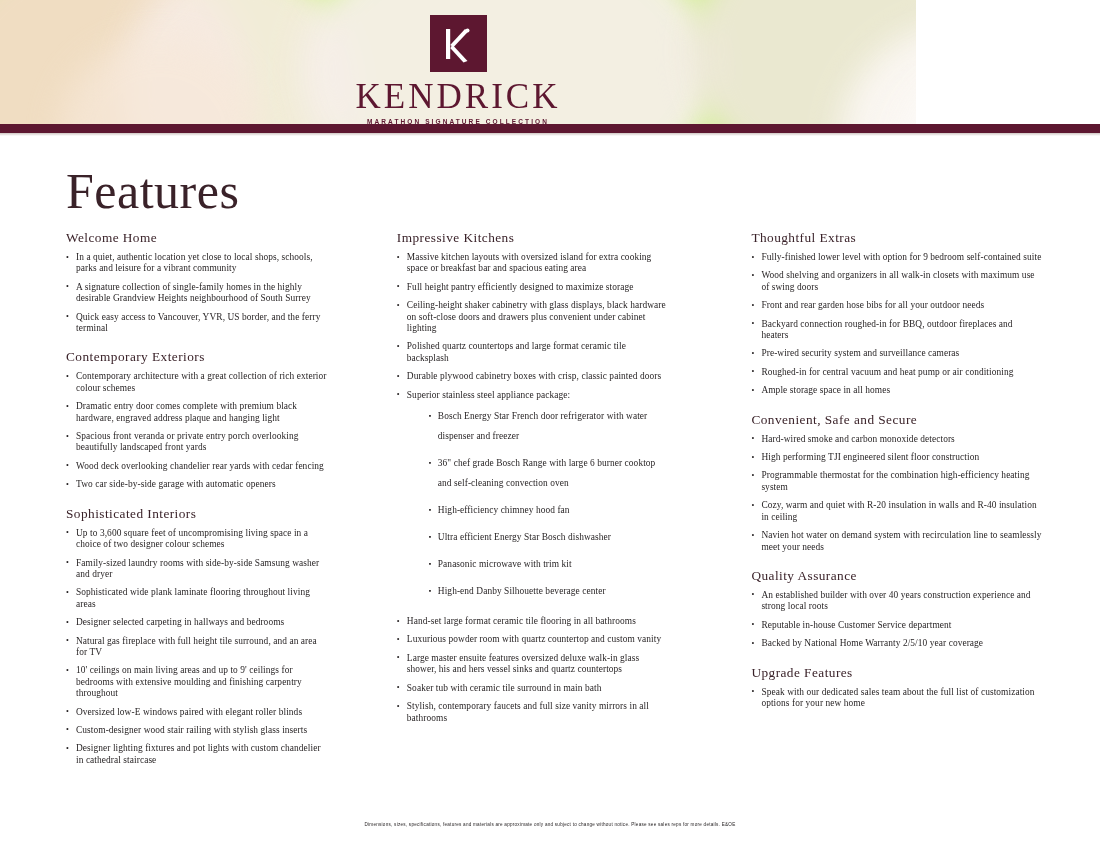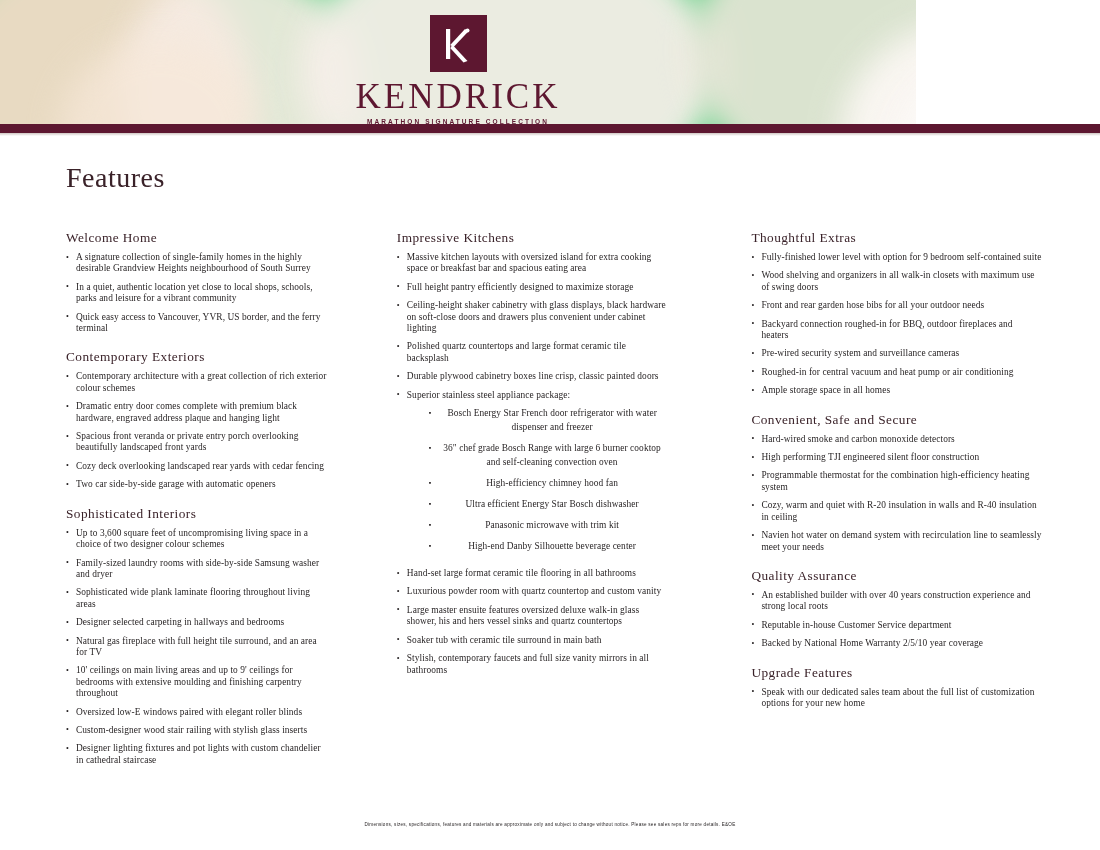--- a/index.html
+++ b/index.html
@@ -9,21 +9,21 @@
     font-family:"Liberation Serif","DejaVu Serif",serif;
     color:#231f20;
     overflow:hidden;
     position:relative;
   }
   .page{width:1100px;height:850px;position:relative;}
 
   
   .header{
     position:relative;width:916px;height:124px;overflow:hidden;
-    background:#22c55e;
+    background:#bef264;
   }
   .header-bg{position:absolute;inset:0;}
   .blob{position:absolute;border-radius:50%;filter:blur(16px);}
   .b1{left:-70px;top:-60px;width:320px;height:300px;background:#f3dcc8;opacity:.95;}
   .b2{left:120px;top:-40px;width:240px;height:260px;background:#f7ece4;opacity:.9;}
   .b3{left:300px;top:-80px;width:420px;height:300px;background:#f6efe9;opacity:.95;}
   .b4{left:690px;top:-90px;width:280px;height:280px;background:#efe7dc;opacity:.9;}
   .b5{left:840px;top:20px;width:260px;height:240px;background:#fbf7f3;opacity:.95;}
   .b6{left:980px;top:-50px;width:200px;height:230px;background:#eee3d6;opacity:.85;}
   .b7{left:900px;top:60px;width:200px;height:180px;background:#fdfbf9;opacity:.9;}
@@ -52,21 +52,21 @@
     font-size:6.5px;letter-spacing:2.1px;font-weight:700;
     color:#5d1730;
   }
   .bar{width:1100px;height:9px;background:#5d1730;}
   .bar-shadow{width:1100px;height:3px;background:linear-gradient(#cfc6c2,#ffffff);}
 
   
   .content{position:relative;padding:0 0 0 0;}
   .title{
     position:absolute;left:66px;top:26px;
-    font-size:28px;font-weight:400;color:#3a2229;
+    font-size:50px;font-weight:400;color:#3a2229;
     letter-spacing:.5px;
   }
   .cols{
     position:absolute;top:94px;left:0;width:1100px;
     display:flex;
     gap:19px;
   }
   .col{box-sizing:border-box;}
   .col1{width:350px;padding-left:66px;padding-right:8px;}
   .col2{width:330px;padding-left:40px;padding-right:8px;}
@@ -88,21 +88,21 @@
     letter-spacing:.08px;
   }
   ul.feat > li:before{
     content:"\2022";
     position:absolute;left:0;top:-0.5px;
     font-size:8px;color:#231f20;
   }
   ul.sub{list-style:none;margin:5px 0 0 0;padding:0 0 0 22px;}
   ul.sub > li{
     position:relative;padding-left:9px;margin-bottom:7px;
-    font-size:9.4px;line-height:14px;text-align:center;
+    font-size:9.4px;line-height:20px;
   }
   ul.sub > li:before{
     content:"\25AA";
     position:absolute;left:0;top:-0.5px;
     font-size:7px;color:#231f20;
   }
 
   .footer{
     position:absolute;left:0;top:822px;width:1100px;
     text-align:center;
@@ -142,32 +142,32 @@
   <div class="bar"></div>
   <div class="bar-shadow"></div>
 
   <div class="content">
     <div class="title">Features</div>
     <div class="cols" id="cols">
       <div class="col col1">
           <div class="sec-block">
             <h2 class="sec">Welcome Home</h2>
             <ul class="feat">
+              <li><span>In a quiet, authentic location yet close to local shops, schools, parks and leisure for a vibrant community</span></li>
               <li><span>A signature collection of single-family homes in the highly desirable Grandview Heights neighbourhood of South Surrey</span></li>
-              <li><span>In a quiet, authentic location yet close to local shops, schools, parks and leisure for a vibrant community</span></li>
               <li><span>Quick easy access to Vancouver, YVR, US border, and the ferry terminal</span></li>
             </ul>
           </div>
           <div class="sec-block">
             <h2 class="sec">Contemporary Exteriors</h2>
             <ul class="feat">
               <li><span>Contemporary architecture with a great collection of rich exterior colour schemes</span></li>
               <li><span>Dramatic entry door comes complete with premium black hardware, engraved address plaque and hanging light</span></li>
               <li><span>Spacious front veranda or private entry porch overlooking beautifully landscaped front yards</span></li>
-              <li><span>Cozy deck overlooking landscaped rear yards with cedar fencing</span></li>
+              <li><span>Wood deck overlooking chandelier rear yards with cedar fencing</span></li>
               <li><span>Two car side-by-side garage with automatic openers</span></li>
             </ul>
           </div>
           <div class="sec-block">
             <h2 class="sec">Sophisticated Interiors</h2>
             <ul class="feat">
               <li><span>Up to 3,600 square feet of uncompromising living space in a choice of two designer colour schemes</span></li>
               <li><span>Family-sized laundry rooms with side-by-side Samsung washer and dryer</span></li>
               <li><span>Sophisticated wide plank laminate flooring throughout living areas</span></li>
               <li><span>Designer selected carpeting in hallways and bedrooms</span></li>
@@ -180,21 +180,21 @@
           </div>
         </div>
       <div class="col col2">
           <div class="sec-block">
             <h2 class="sec">Impressive Kitchens</h2>
             <ul class="feat">
               <li><span>Massive kitchen layouts with oversized island for extra cooking space or breakfast bar and spacious eating area</span></li>
               <li><span>Full height pantry efficiently designed to maximize storage</span></li>
               <li><span>Ceiling-height shaker cabinetry with glass displays, black hardware on soft-close doors and drawers plus convenient under cabinet lighting</span></li>
               <li><span>Polished quartz countertops and large format ceramic tile backsplash</span></li>
-              <li><span>Durable plywood cabinetry boxes line crisp, classic painted doors</span></li>
+              <li><span>Durable plywood cabinetry boxes with crisp, classic painted doors</span></li>
               <li><span>Superior stainless steel appliance package:</span><ul class="sub">
                   <li>Bosch Energy Star French door refrigerator with water dispenser and freezer</li>
                   <li>36" chef grade Bosch Range with large 6 burner cooktop and self-cleaning convection oven</li>
                   <li>High-efficiency chimney hood fan</li>
                   <li>Ultra efficient Energy Star Bosch dishwasher</li>
                   <li>Panasonic microwave with trim kit</li>
                   <li>High-end Danby Silhouette beverage center</li>
                 </ul></li>
             </ul>
           </div>

